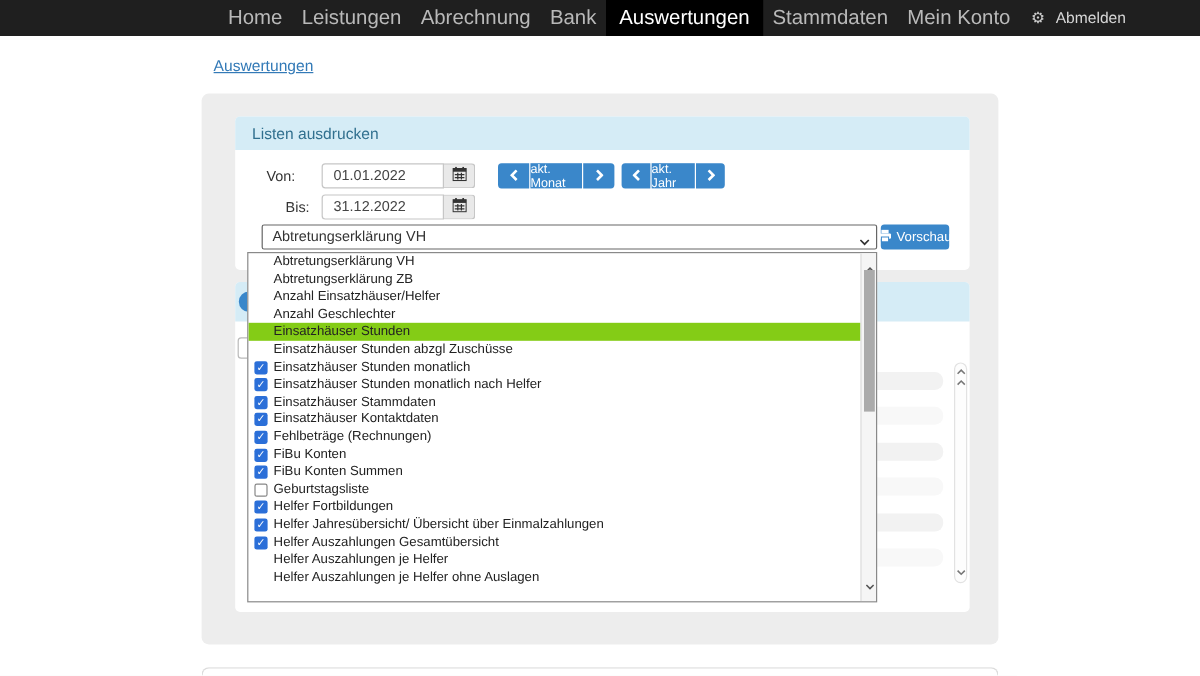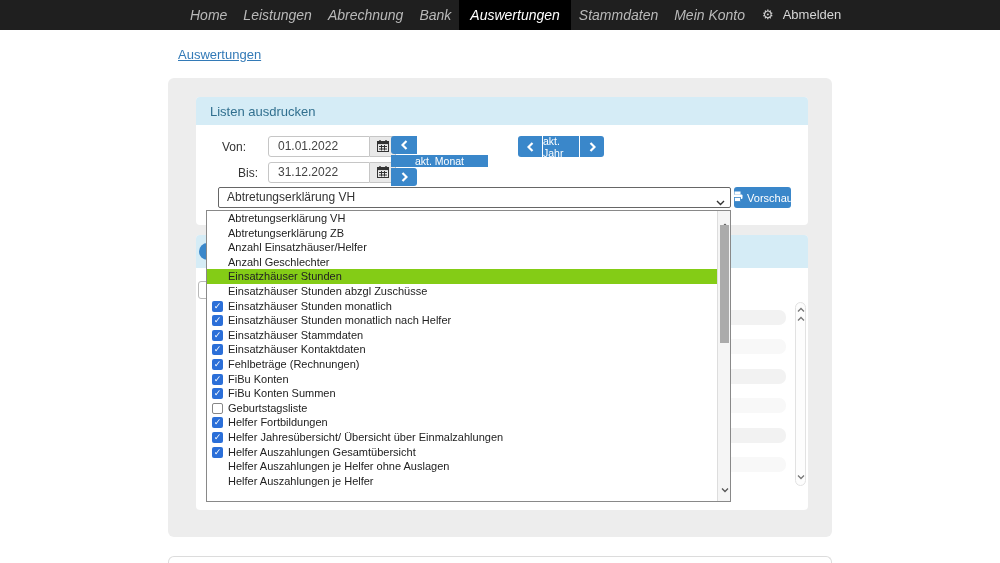--- a/index.html
+++ b/index.html
@@ -3,21 +3,21 @@
 <meta charset="utf-8">
 <style>
   * { margin:0; padding:0; box-sizing:border-box; }
   html,body { background:#fff; }
   body { font-family:"Liberation Sans", sans-serif; }
   #stage { position:relative; width:1000px; height:563px; background:#fff; overflow:hidden; }
 
   
   #navbar { position:absolute; left:0; top:0; width:1000px; height:30px; background:#1f1f1f; }
   #nav-inner { position:absolute; left:168px; right:168px; top:0; bottom:0; display:flex; align-items:stretch; padding-left:14px; }
-  .nav-item { font-size:14px; color:#b9b9b9; line-height:30px; padding:0 8px; cursor:pointer; white-space:nowrap;font-style:italic; }
+  .nav-item { font-size:17px; color:#b9b9b9; line-height:30px; padding:0 8px; cursor:pointer; white-space:nowrap; }
   .nav-item.active { background:#000; color:#fff; padding:0 11px; }
   #nav-gear { font-size:13px; color:#cfcfcf; line-height:30px; padding:0 9px; cursor:pointer; }
   #nav-logout { margin-left:auto; font-size:13px; color:#d6d6d6; line-height:30px; cursor:pointer; }
 
   
   #breadcrumb { position:absolute; left:178px; top:47px; font-size:13px; color:#337ab7; text-decoration:underline; cursor:pointer; }
 
   
   #outer-panel { position:absolute; left:168px; top:78px; width:664px; height:459px; background:#ededed; border-radius:6px; }
 
@@ -27,21 +27,21 @@
   .field-label { position:absolute; font-size:12px; color:#333; }
   #von-label { left:222px; top:140px; }
   #bis-label { left:222px; top:166px;margin-left:16px; }
   .date-group { position:absolute; display:flex; height:21px; }
   #von-group { left:268px; top:136px; }
   #bis-group { left:268px; top:162px; }
   .date-input { width:102px; height:21px; border:1px solid #c6c6c6; border-radius:3px 0 0 3px; background:#fff; font-size:12px; color:#444; padding-left:9px; line-height:19px; }
   .cal-btn { width:26px; height:21px; border:1px solid #c6c6c6; border-left:none; border-radius:0 3px 3px 0; background:#e9e9e9; display:flex; align-items:center; justify-content:center; cursor:pointer; }
 
   .nav-btn-group { position:absolute; top:136px; height:21px; display:flex; gap:1px; }
-  #month-group { left:391px; width:97px;flex-direction:column; }
+  #month-group { left:415px; width:97px; }
   #year-group  { left:518px; width:86px; }
   .seg { background:#3a87ca; height:21px; display:flex; align-items:center; justify-content:center; cursor:pointer; }
   .seg.chev { width:26px; }
   #year-group .seg.chev { width:24px; }
   .seg.first { border-radius:3px 0 0 3px; }
   .seg.last { border-radius:0 3px 3px 0; }
   .seg.lbl { flex:1; color:#fff; font-size:10.5px; }
 
   #list-select { position:absolute; left:218px; top:187px; width:513px; height:21px; background:#fff; border:1px solid #666; border-radius:2px; cursor:pointer; }
   #list-select .sel-text { position:absolute; left:8px; top:0; font-size:12px; color:#333; line-height:19px; }
@@ -227,22 +227,22 @@
       <div class="dd-item"><span class="cb checked">✓</span><span>Einsatzhäuser Stunden monatlich nach Helfer</span></div>
       <div class="dd-item"><span class="cb checked">✓</span><span>Einsatzhäuser Stammdaten</span></div>
       <div class="dd-item"><span class="cb checked">✓</span><span>Einsatzhäuser Kontaktdaten</span></div>
       <div class="dd-item"><span class="cb checked">✓</span><span>Fehlbeträge (Rechnungen)</span></div>
       <div class="dd-item"><span class="cb checked">✓</span><span>FiBu Konten</span></div>
       <div class="dd-item"><span class="cb checked">✓</span><span>FiBu Konten Summen</span></div>
       <div class="dd-item"><span class="cb unchecked"></span><span>Geburtstagsliste</span></div>
       <div class="dd-item"><span class="cb checked">✓</span><span>Helfer Fortbildungen</span></div>
       <div class="dd-item"><span class="cb checked">✓</span><span>Helfer Jahresübersicht/ Übersicht über Einmalzahlungen</span></div>
       <div class="dd-item"><span class="cb checked">✓</span><span>Helfer Auszahlungen Gesamtübersicht</span></div>
+      <div class="dd-item"><span>Helfer Auszahlungen je Helfer</span></div>
       <div class="dd-item"><span>Helfer Auszahlungen je Helfer ohne Auslagen</span></div>
-      <div class="dd-item"><span>Helfer Auszahlungen je Helfer</span></div>
       <div id="dd-scrollbar">
       <span class="dd-arrow" id="dd-arrow-up"><svg width="8" height="6" viewBox="0 0 8 6">
             <polyline points="1,4.5 4,1.5 7,4.5" fill="none" stroke="#555" stroke-width="1.3"></polyline>
           </svg></span>
       <div id="dd-thumb"></div>
       <span class="dd-arrow" id="dd-arrow-down"><svg width="8" height="6" viewBox="0 0 8 6">
             <polyline points="1,1.5 4,4.5 7,1.5" fill="none" stroke="#555" stroke-width="1.3"></polyline>
           </svg></span>
     </div>
   </div>

